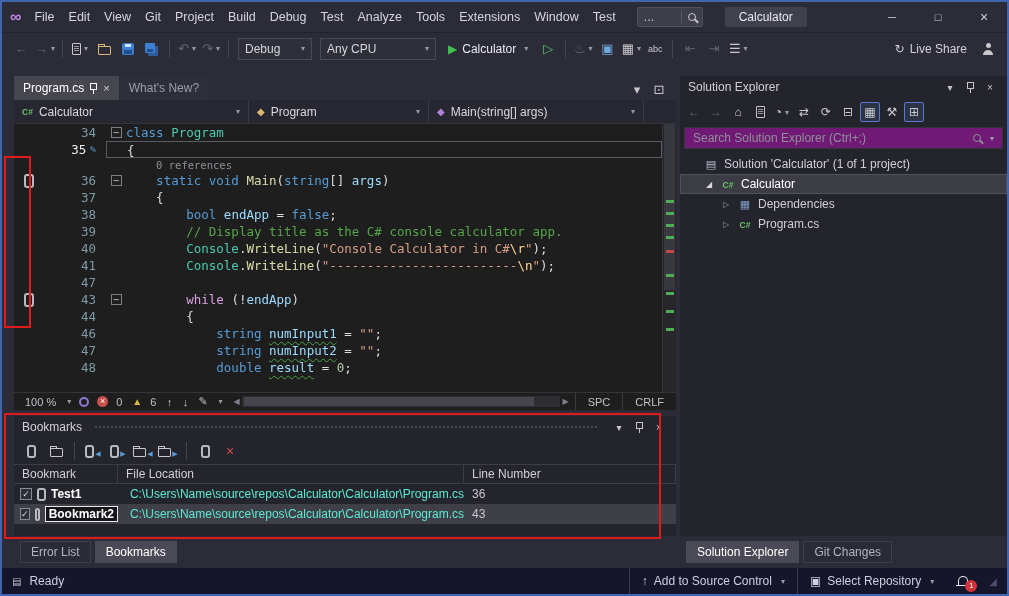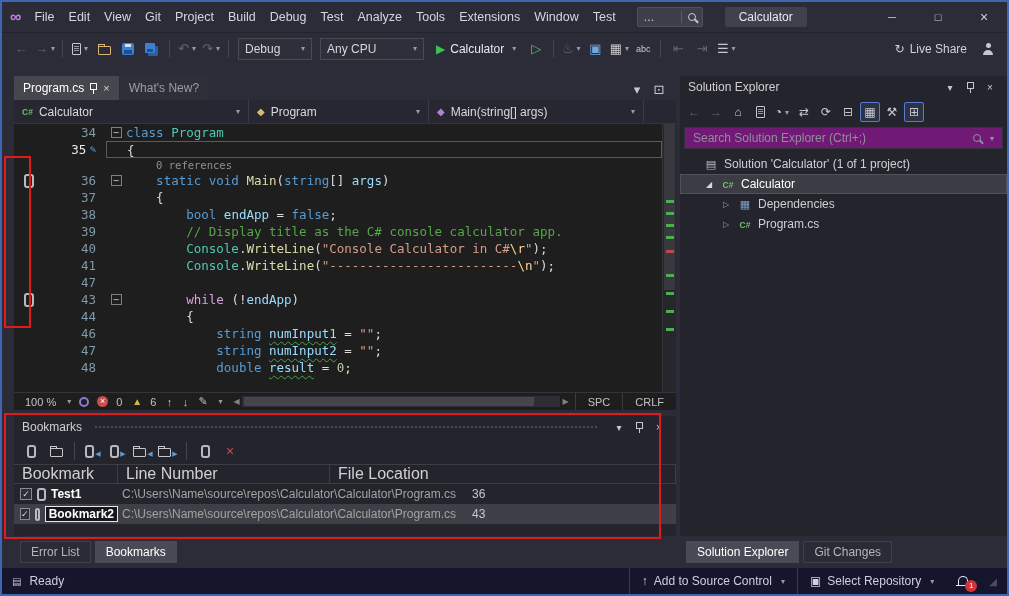--- a/index.html
+++ b/index.html
@@ -106,27 +106,27 @@
   .panel-header { height:22px; display:flex; align-items:center; padding:0 8px; font-size:12px; color:#cfcfd4; gap:6px; }
   .grip-dots { flex:1; height:5px; margin:0 6px;
                background-image:radial-gradient(#4a4a55 1px, transparent 1px); background-size:4px 4px; }
   .hdr-spacer { flex:1; }
   .hicons { display:flex; gap:2px; }
   .hicons .tbi { min-width:18px; height:18px; font-size:10px; }
 
   
   .bm-panel { height:120px; background:#24242c; display:flex; flex-direction:column; }
   #bm-toolbar { height:26px; display:flex; align-items:center; padding:0 6px; gap:3px; }
-  #bm-grid-header { height:20px; display:flex; align-items:center; font-size:16px; color:#cfcfd4;
+  #bm-grid-header { height:20px; display:flex; align-items:center; font-size:12px; color:#cfcfd4;
                     border-top:1px solid #3d3d46; border-bottom:1px solid #3d3d46; }
   .gh-cell { height:100%; display:flex; align-items:center; padding:0 8px; border-right:1px solid #3d3d46; }
   .bmrow { height:20px; display:flex; align-items:center; font-size:12px; color:#d6d6dc; }
   .bmrow.selected { background:#3f3f48; }
   .bm-c1 { width:104px; display:flex; align-items:center; gap:5px; padding-left:6px; }
-  .bm-c2 { width:346px; color:#a3a3a3; overflow:hidden; white-space:nowrap; padding-left:4px;}
+  .bm-c2 { width:346px; color:#5eead4; overflow:hidden; white-space:nowrap; padding-left:4px;text-align:right;}
   .bm-c3 { padding-left:8px; color:#c8c8cc; }
   .bm-name { font-weight:bold; color:#fff; }
   .editbox { border:1px solid #e8e8ee; background:#15151a; padding:0 3px; height:16px; line-height:14px; }
   .cb { width:12px; height:12px; background:#2e2e36; border:1px solid #8a8a94; display:flex;
         align-items:center; justify-content:center; font-size:9px; color:#d8d8de; }
 
   
   .se-panel { flex:1; background:#24242c; display:flex; flex-direction:column; }
   #se-toolbar { height:28px; display:flex; align-items:center; padding:0 4px; gap:2px; }
   #se-toolbar .tbi { min-width:20px; height:20px; font-size:12px; }
@@ -258,21 +258,21 @@
       </span>
       <span class="tbi dim">
         <span class="g">↷</span>
         <span class="caret">▾</span>
       </span>
       <span class="tb-sep"></span>
       <span class="combo" style="width: 74px;">
         <span class="combo-label">Debug</span>
         <span class="caret">▾</span>
       </span>
-      <span class="combo" style="width: 104px;">
+      <span class="combo" style="width: 116px;">
         <span class="combo-label">Any CPU</span>
         <span class="caret">▾</span>
       </span>
       <span class="start-btn">
         <span class="play">▶</span>
         <span class="start-label">Calculator</span>
         <span class="caret">▾</span>
       </span>
       <span class="tbi">
         <span class="g" style="color: rgb(88, 196, 106);">▷</span>
@@ -607,22 +607,22 @@
             <span class="tb-sep"></span>
             <span class="tbi">
               <span class="sh sh-bookmark"></span>
             </span>
             <span class="tbi">
               <span class="g" style="font-size: 14px; color: rgb(208, 74, 74);">×</span>
             </span>
           </div>
         <div id="bm-grid-header">
             <span class="gh-cell" style="width: 104px;">Bookmark</span>
+            <span class="gh-cell" style="width: 346px;">File Location</span>
             <span class="gh-cell" style="flex: 1 1 0%;">Line Number</span>
-            <span class="gh-cell" style="width: 346px;">File Location</span>
           </div>
         <div id="bm-grid-rows">
             <div class="bmrow">
               <span class="bm-c1">
                 <span class="cb">✓</span>
                 <span class="sh sh-bookmark"></span>
                 <span class="bm-name">Test1</span>
               </span>
               <span class="bm-c2">C:\Users\Name\source\repos\Calculator\Calculator\Program.cs</span>
               <span class="bm-c3">36</span>

